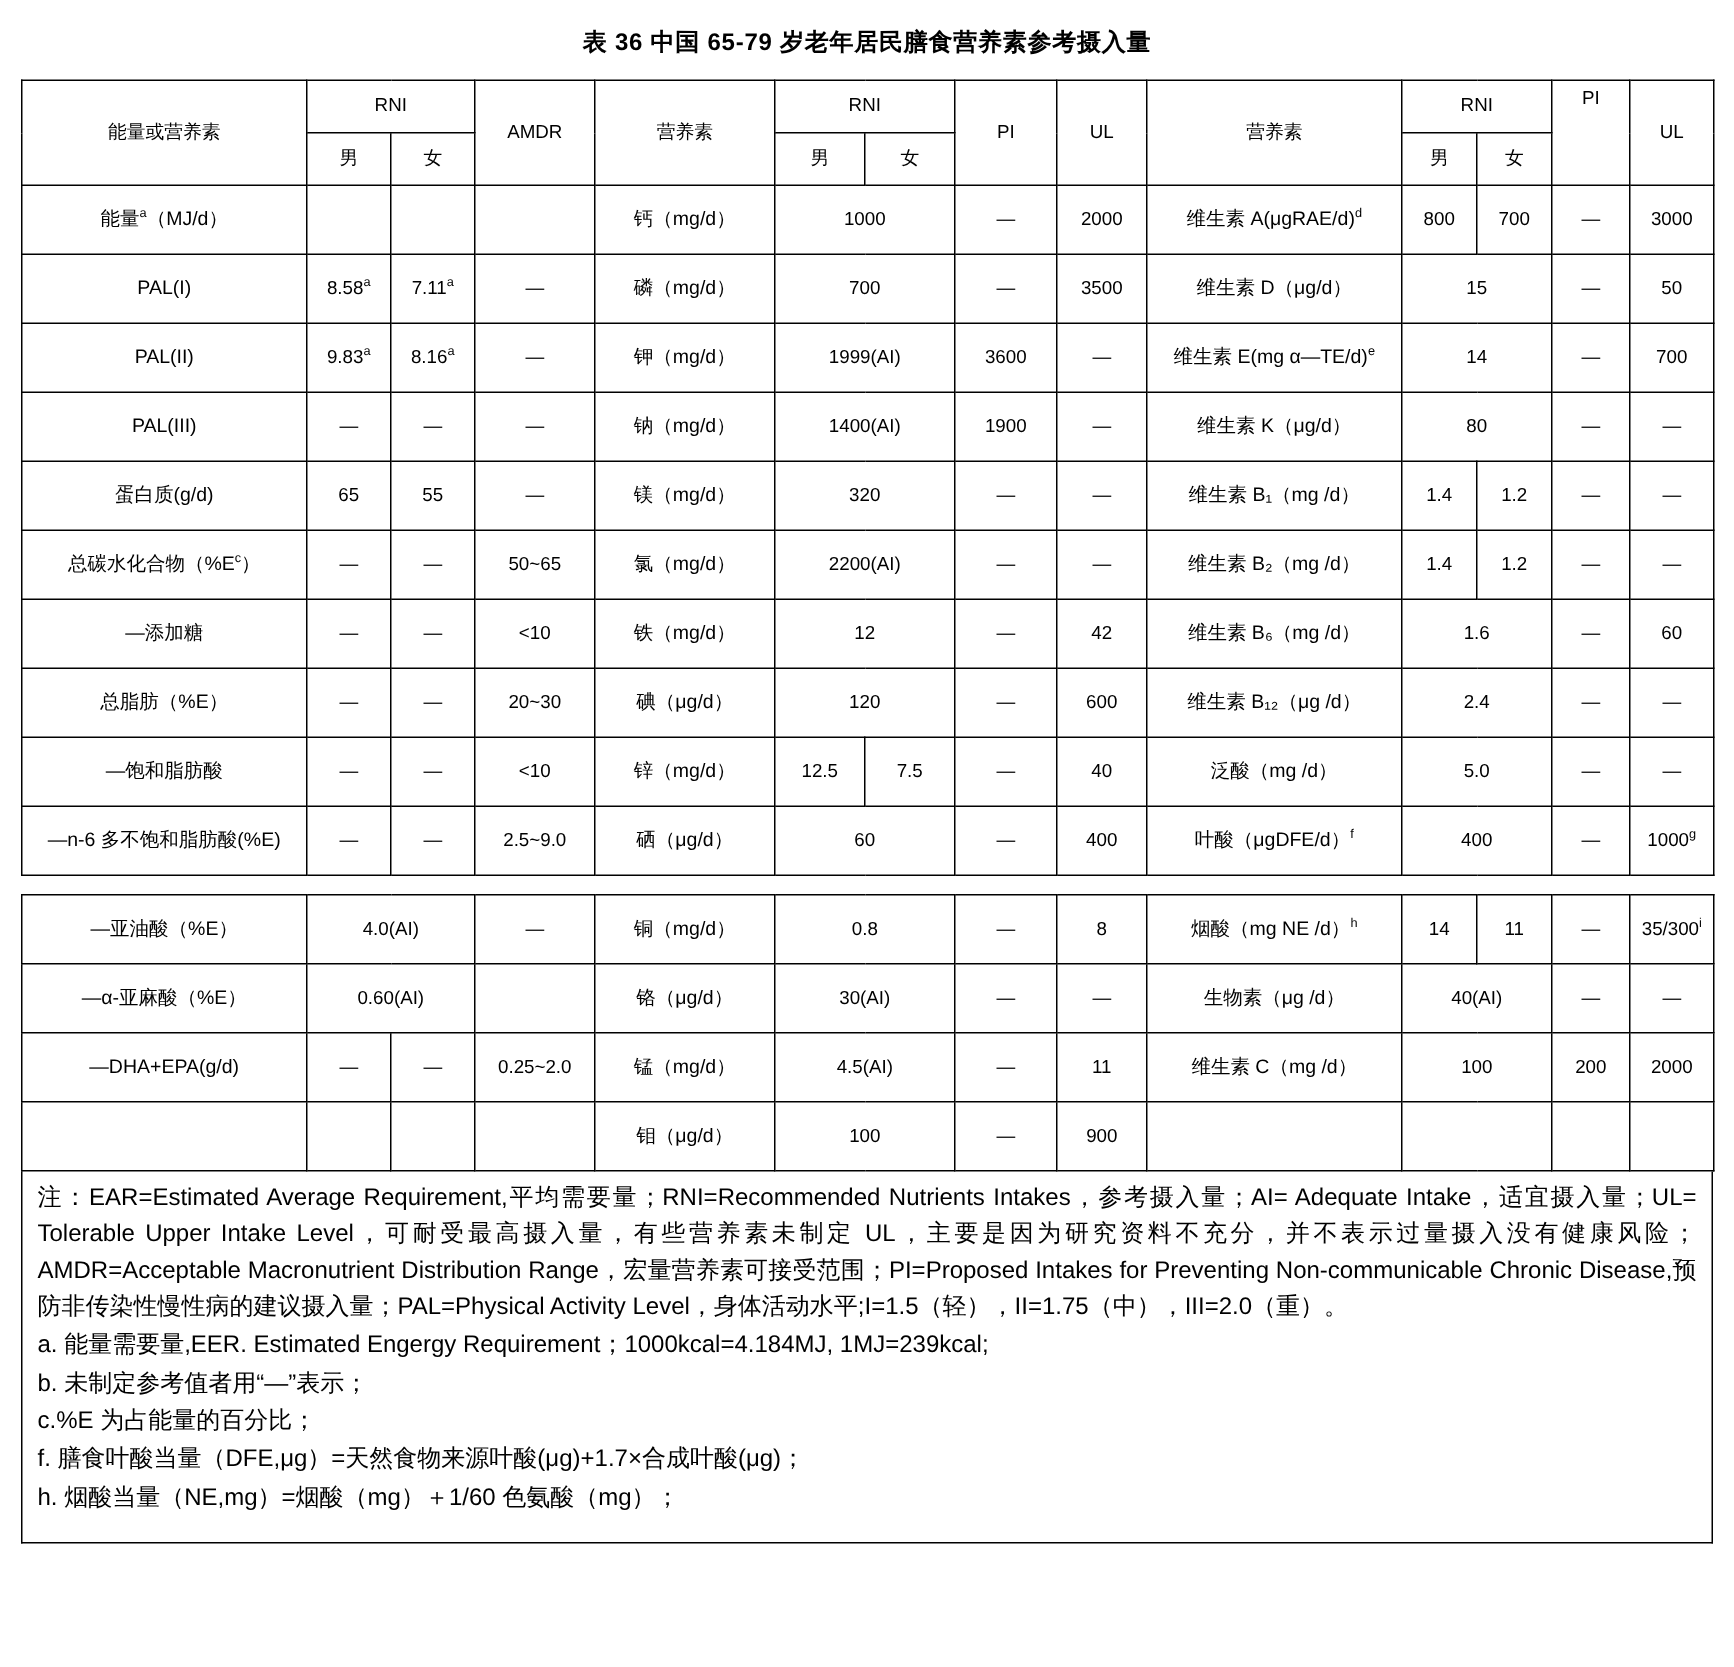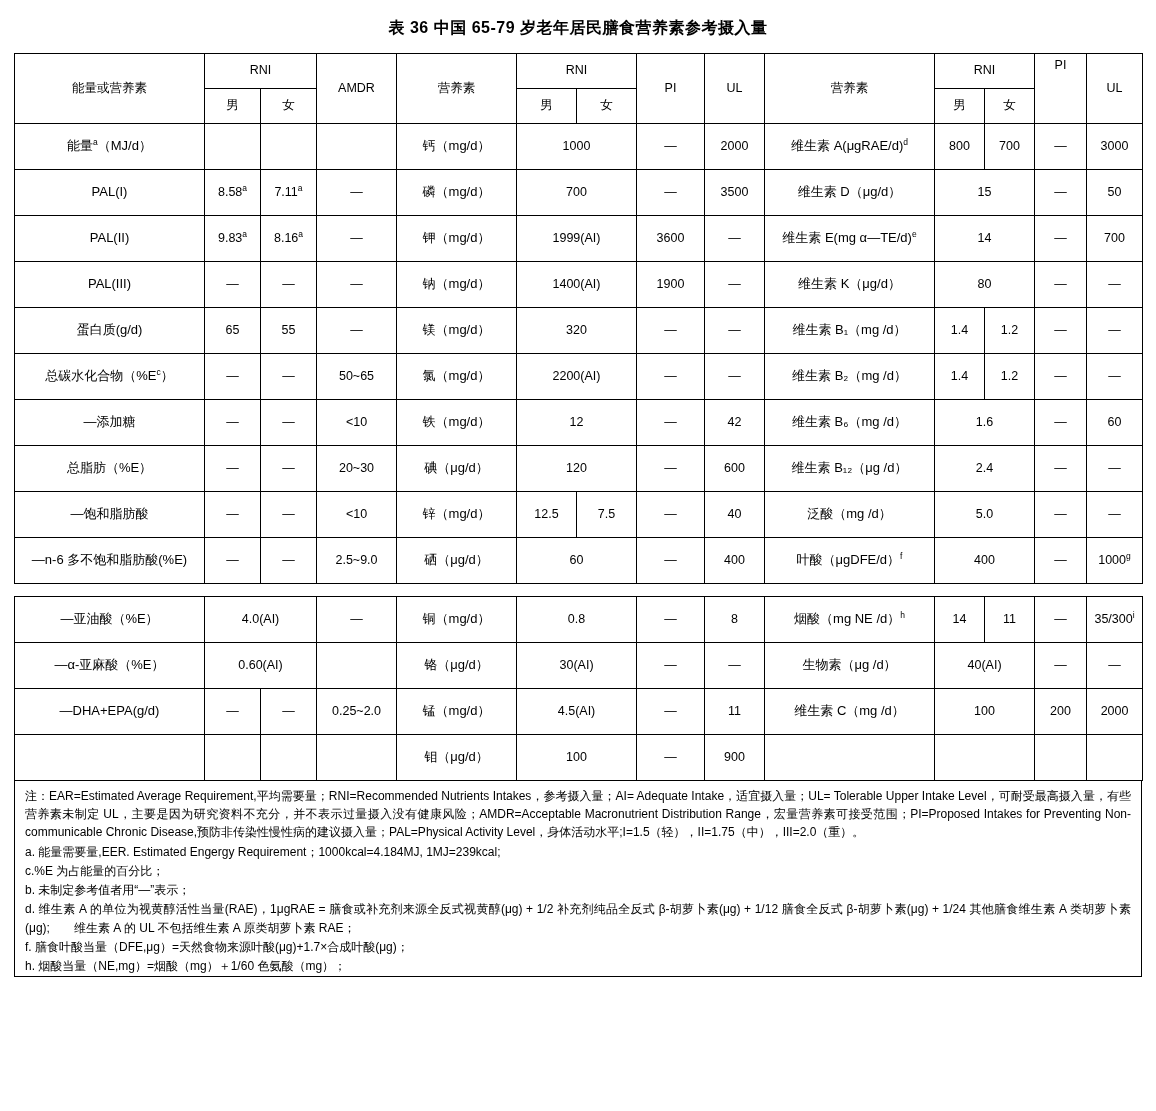--- a/index.html
+++ b/index.html
@@ -60,23 +60,23 @@
 
   .namecell{font-size:13px;}
   sup{font-size:8.5px;vertical-align:super;line-height:0;}
   .gapwrap{height:12px;line-height:12px;}
 
   
   .notes{
     margin:0 14px;
     border:1px solid #000;
     border-top:none;
-    padding:6px 10px 0 10px;
+    padding:6px 10px 16px 10px;
     font-family:"Liberation Sans","DejaVu Sans",sans-serif;
-    font-size:12px;
+    font-size:16px;
     line-height:1.52;
     text-align:justify;
   }
   .notes p{margin:0 0 1px 0;}
   .notes .just{text-align:justify;text-justify:inter-ideograph;}
 </style>
 </head>
 <body>
 
 <div class="page">
@@ -349,20 +349,19 @@
             <td></td>
             <td></td>
           </tr>
         </tbody>
   </table>
   </div>
 
   <div class="notes">
     <p class="just">注：EAR=Estimated Average Requirement,平均需要量；RNI=Recommended Nutrients Intakes，参考摄入量；AI= Adequate Intake，适宜摄入量；UL= Tolerable Upper Intake Level，可耐受最高摄入量，有些营养素未制定 UL，主要是因为研究资料不充分，并不表示过量摄入没有健康风险；AMDR=Acceptable Macronutrient Distribution Range，宏量营养素可接受范围；PI=Proposed Intakes for Preventing Non-communicable Chronic Disease,预防非传染性慢性病的建议摄入量；PAL=Physical Activity Level，身体活动水平;I=1.5（轻），II=1.75（中），III=2.0（重）。</p>
     <p>a. 能量需要量,EER. Estimated Engergy Requirement；1000kcal=4.184MJ, 1MJ=239kcal;</p>
+    <p>b. 未制定参考值者用“—”表示；</p>
     <p>c.%E 为占能量的百分比；</p>
-    <p>b. 未制定参考值者用“—”表示；</p>
-    <p class="just">d. 维生素 A 的单位为视黄醇活性当量(RAE)，1μgRAE = 膳食或补充剂来源全反式视黄醇(μg) + 1/2 补充剂纯品全反式 β-胡萝卜素(μg) + 1/12 膳食全反式 β-胡萝卜素(μg) + 1/24 其他膳食维生素 A 类胡萝卜素(μg);　　维生素 A 的 UL 不包括维生素 A 原类胡萝卜素 RAE；</p>
     <p>f. 膳食叶酸当量（DFE,μg）=天然食物来源叶酸(μg)+1.7×合成叶酸(μg)；</p>
     <p>h. 烟酸当量（NE,mg）=烟酸（mg）＋1/60 色氨酸（mg）；</p>
   </div>
 
 </div>
 
 </body></html>

